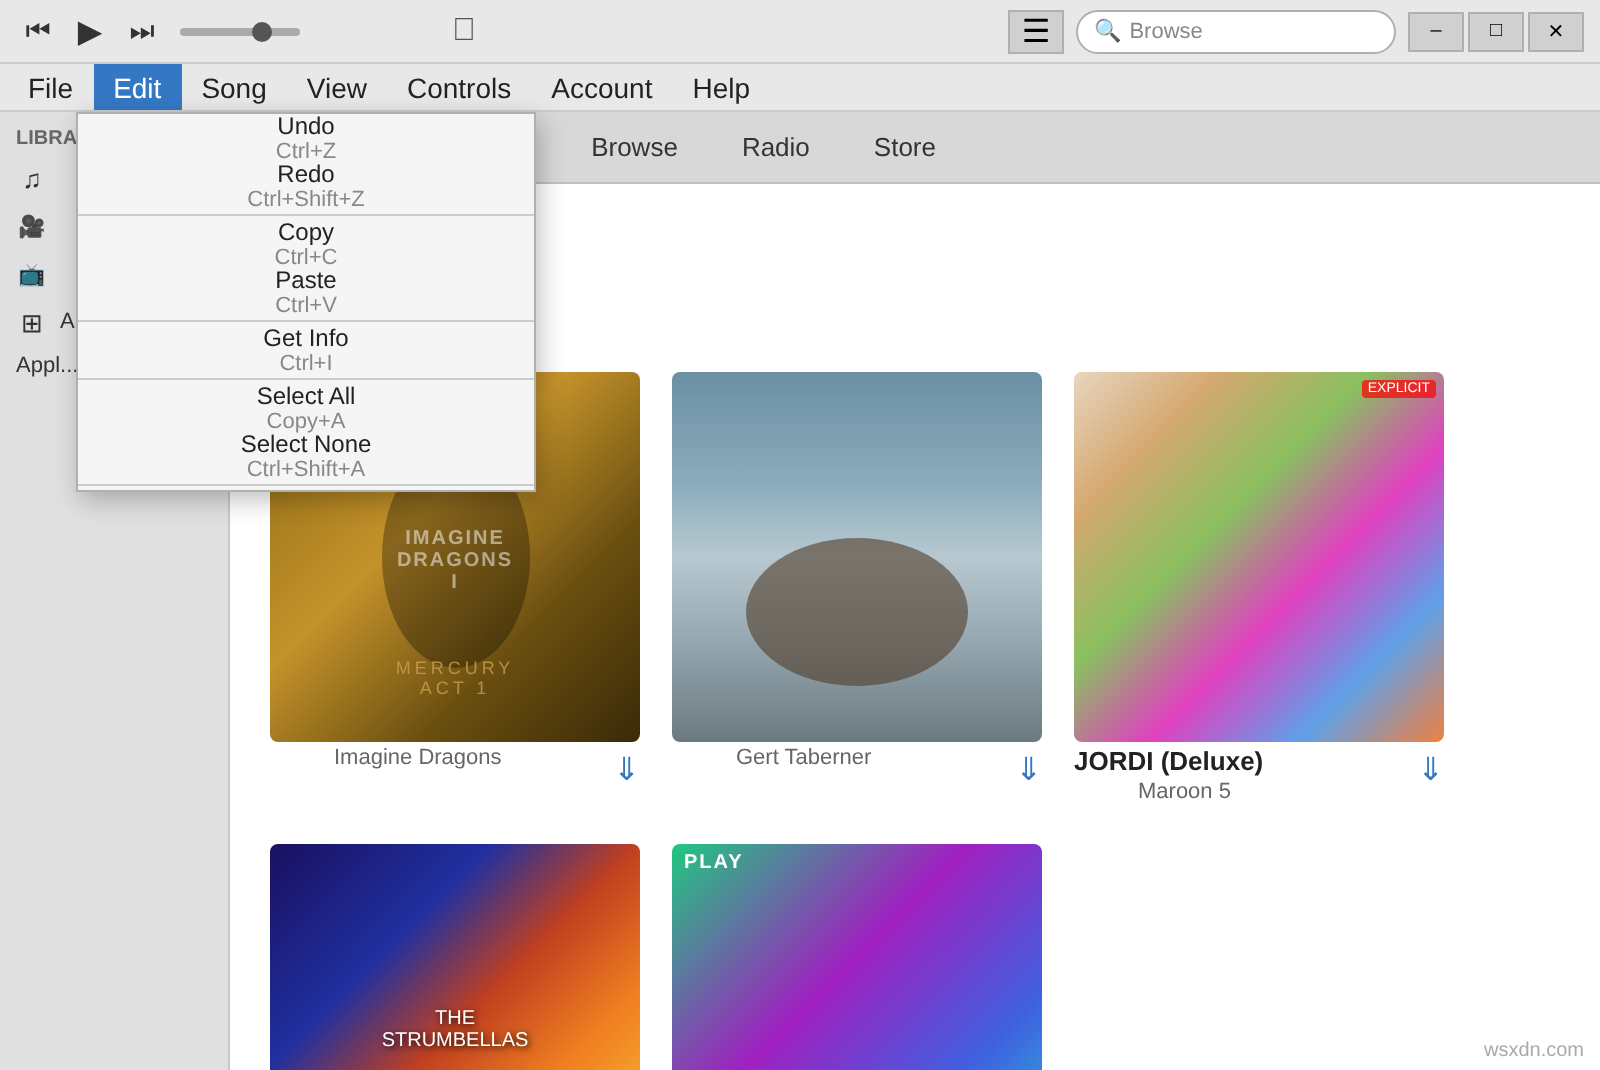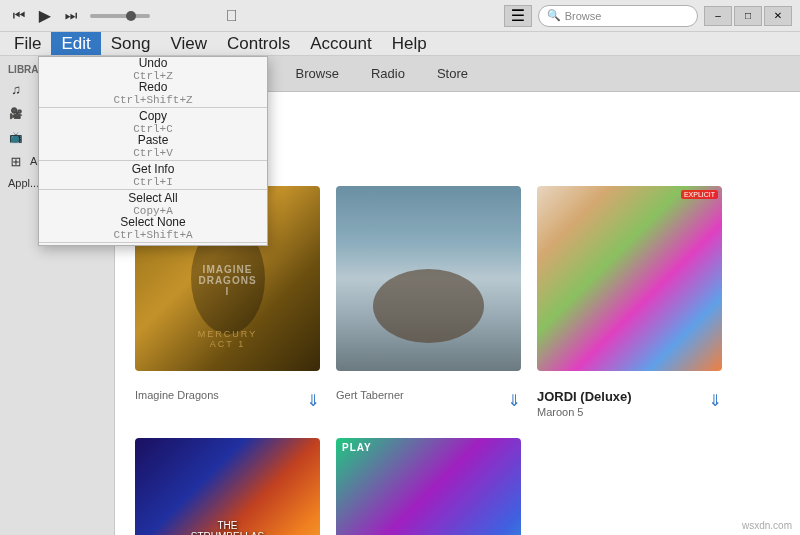--- a/index.html
+++ b/index.html
@@ -98,21 +98,21 @@
     }
 
     
     .menu-bar {
       height: 24px;
       background: #e8e8e8;
       display: flex;
       align-items: center;
       padding: 0 4px;
       border-bottom: 1px solid #ccc;
-      font-size: 17px;
+      font-size: 14px;
       color: #222;
     }
     .menu-item {
       padding: 2px 10px;
       cursor: pointer;
       height: 100%;
       display: flex;
       align-items: center;
     }
     .menu-item:hover, .menu-item.active {
@@ -147,21 +147,20 @@
       color: white;
     }
     .dropdown-separator {
       height: 1px;
       background: #ccc;
       margin: 2px 0;
     }
     .shortcut {
       color: #888;
       font-size: 11px;
-      font-family: Liberation Mono, monospace;
     }
     .dropdown-item.active .shortcut {
       color: #ddd;
     }
 
     
     .main-layout {
       display: flex;
       height: calc(535px - 56px);
     }
@@ -263,32 +262,33 @@
     }
     .album-card {
       width: 185px;
       cursor: pointer;
     }
     .album-art {
       width: 185px;
       height: 185px;
       border-radius: 4px;
       overflow: hidden;
-      margin-bottom: 18px;
+      margin-bottom: 2px;
       position: relative;
     }
     .album-title {
       font-size: 13px;
       font-weight: 600;
       color: #222;
       margin-bottom: 2px;
     }
     .album-artist {
       font-size: 11px;
       color: #666;
+      margin-left: 32px;
     }
     .album-info {
       display: flex;
       justify-content: space-between;
       align-items: flex-start;
       width: 185px;
       position: relative;
     }
     .album-text {
       flex: 1;

